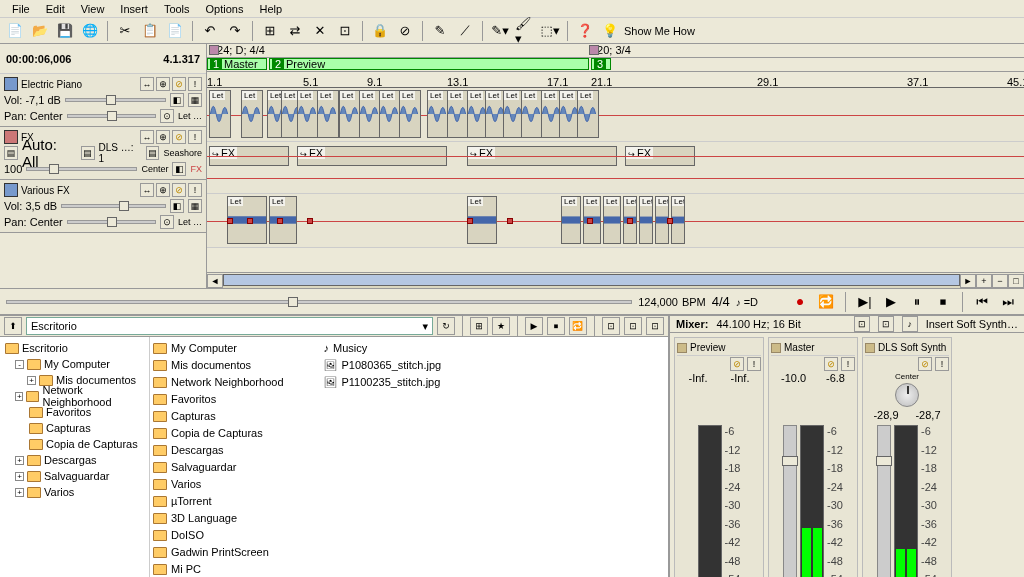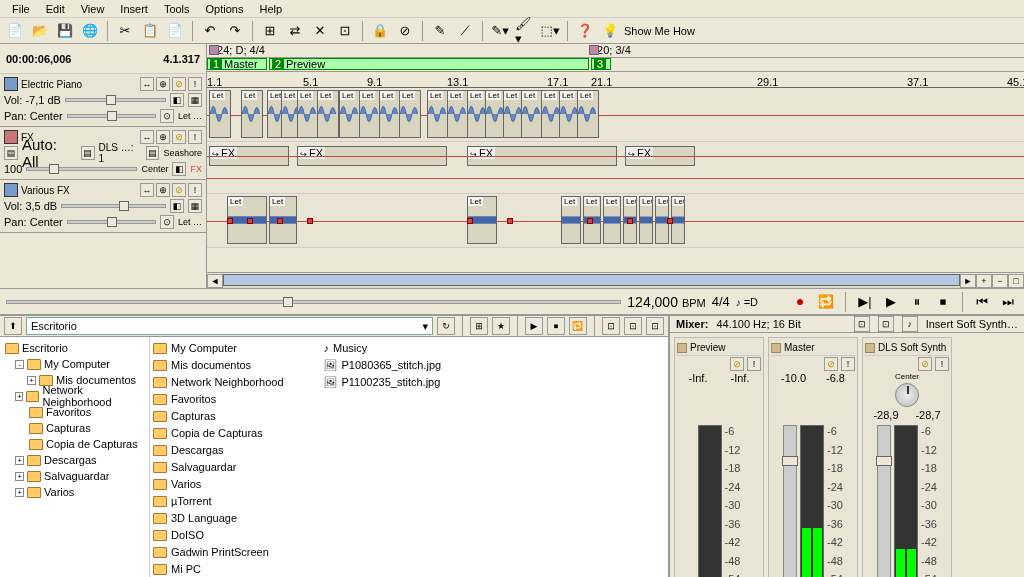--- a/index.html
+++ b/index.html
@@ -464,21 +464,21 @@
       <div class="hscroll-btn">□</div>
     </div>
   </div>
 </div>
 
 <div class="transport">
   <div class="slider-h" style="width:80px">
       <div class="slider-thumb" style="left:45%"></div>
     </div>
   <div class="bpm-display">
-    <span style="font-size:14px">124,000</span>
+    <span style="font-size:11px">124,000</span>
     <span style="display:flex;flex-direction:column;font-size:8px">
         <span>BPM</span>
       </span>
   </div>
   <span style="font-size:13px">4/4</span>
   <span style="font-size:10px">♪ <span>=D</span></span>
   <div style="flex:0 0 20px"></div>
   <div class="tbtn" style="color:#c00">⏺</div>
   <div class="tbtn">🔁</div>
   <div class="sep"></div>

